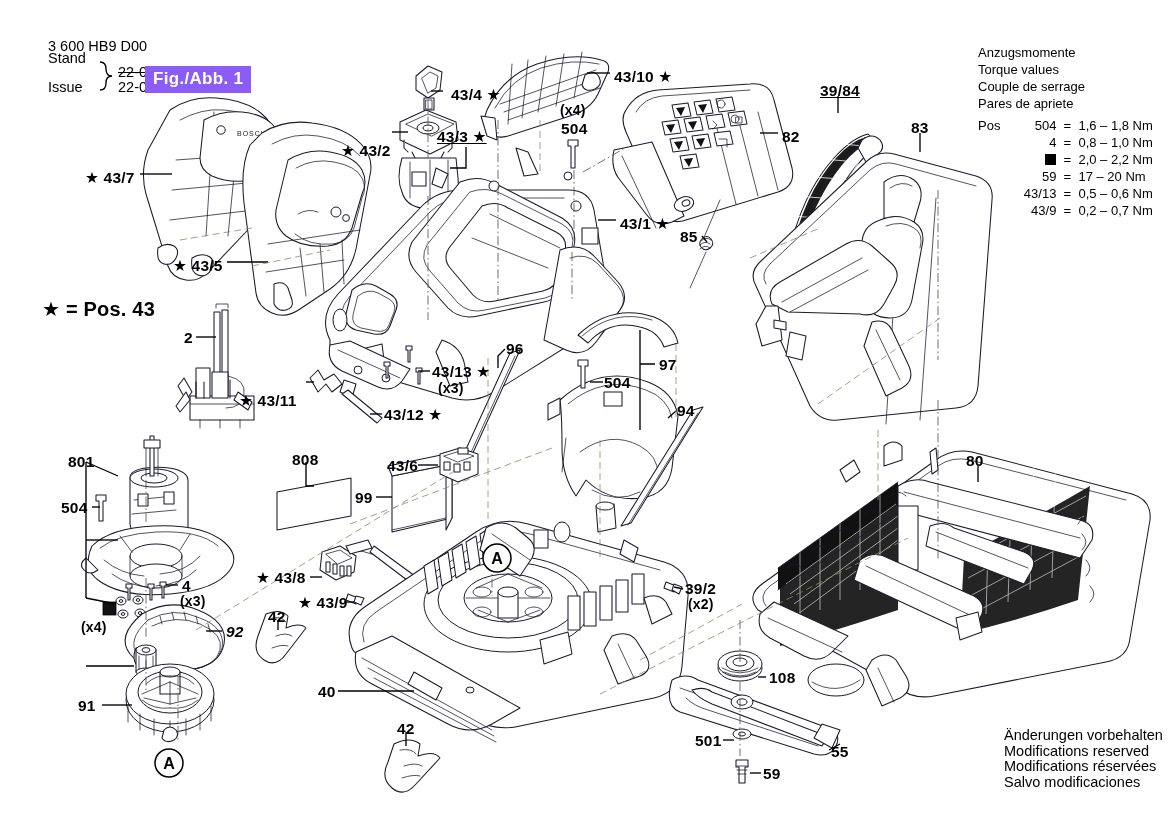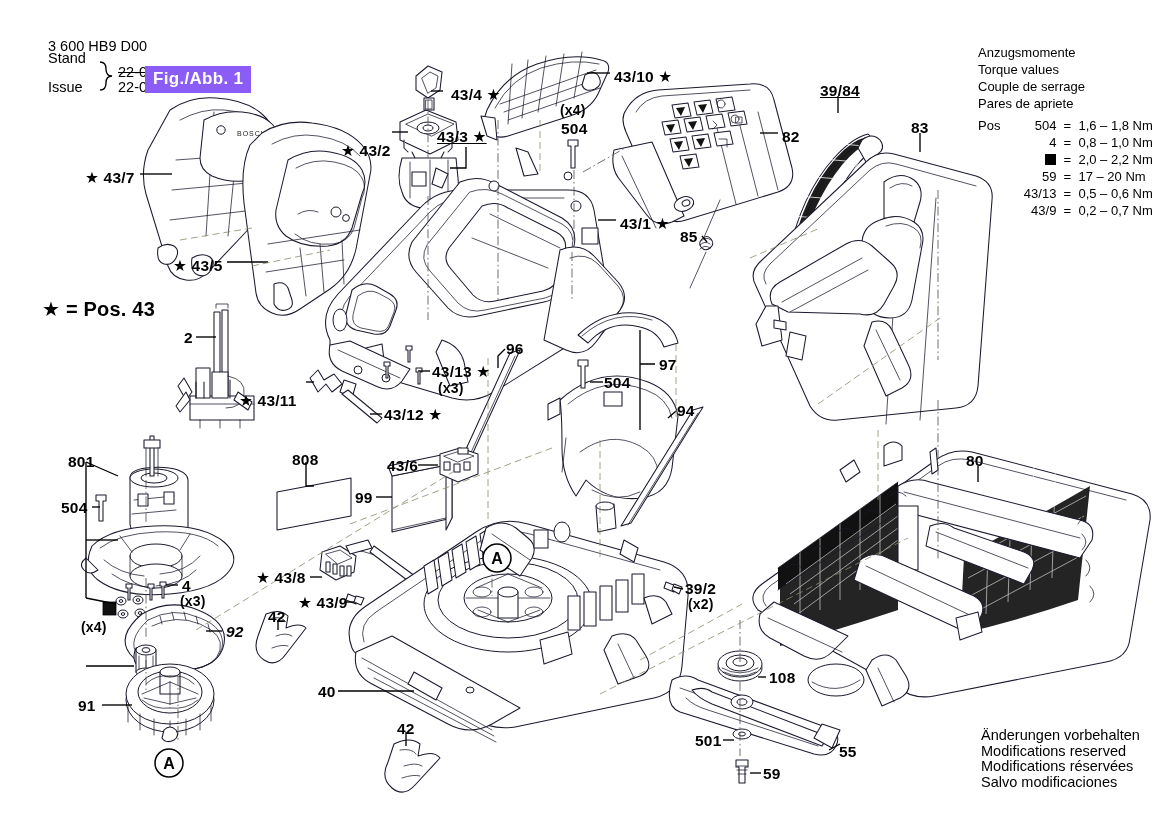--- a/index.html
+++ b/index.html
@@ -87,21 +87,21 @@
         </div>
         <div class="tq-row">
           <span class="tq-pos">43/9</span>
           <span class="tq-eq">=</span>
           <span class="tq-val">0,2 – 0,7 Nm</span>
         </div>
       </div>
     </div>
   </div>
 
-  <div class="footer" style="left:981px;top:728px;">
+  <div class="footer" style="left:1004px;top:728px;">
     <div>Änderungen vorbehalten</div>
     <div>Modifications reserved</div>
     <div>Modifications réservées</div>
     <div>Salvo modificaciones</div>
   </div>
 
   <svg width="1169" height="826" viewBox="0 0 1169 826">
 
     <g>
       <path class="art" d="M170 110 q20-14 46-12 q30 2 46 16 q12 10 10 24 l-10 60 q-4 22 -18 36 l-36 38 q-10 10 -22 8 q-14-2 -18-14 l-22-72 q-6-22 2-44 z"></path>
@@ -694,17 +694,17 @@
   <div class="lbl" style="left:387px;top:457px;">43/6</div>
   <div class="lbl" style="left:256px;top:569px;">★ 43/8</div>
   <div class="lbl" style="left:298px;top:594px;">★ 43/9</div>
   <div class="lbl" style="left:268px;top:608px;">42</div>
   <div class="lbl" style="left:318px;top:683px;">40</div>
   <div class="lbl" style="left:397px;top:720px;">42</div>
   <div class="lbl" style="left:685px;top:580px;">39/2</div>
   <div class="lbl sm" style="left:688px;top:596px;">(x2)</div>
   <div class="lbl" style="left:769px;top:669px;">108</div>
   <div class="lbl" style="left:695px;top:732px;">501</div>
-  <div class="lbl" style="left:831px;top:743px;margin-left:8px;">55</div>
+  <div class="lbl" style="left:831px;top:743px;">55</div>
   <div class="lbl" style="left:763px;top:765px;">59</div>
   <div class="lbl" style="left:966px;top:452px;">80</div>
 
 </div>
 
 </body></html>

